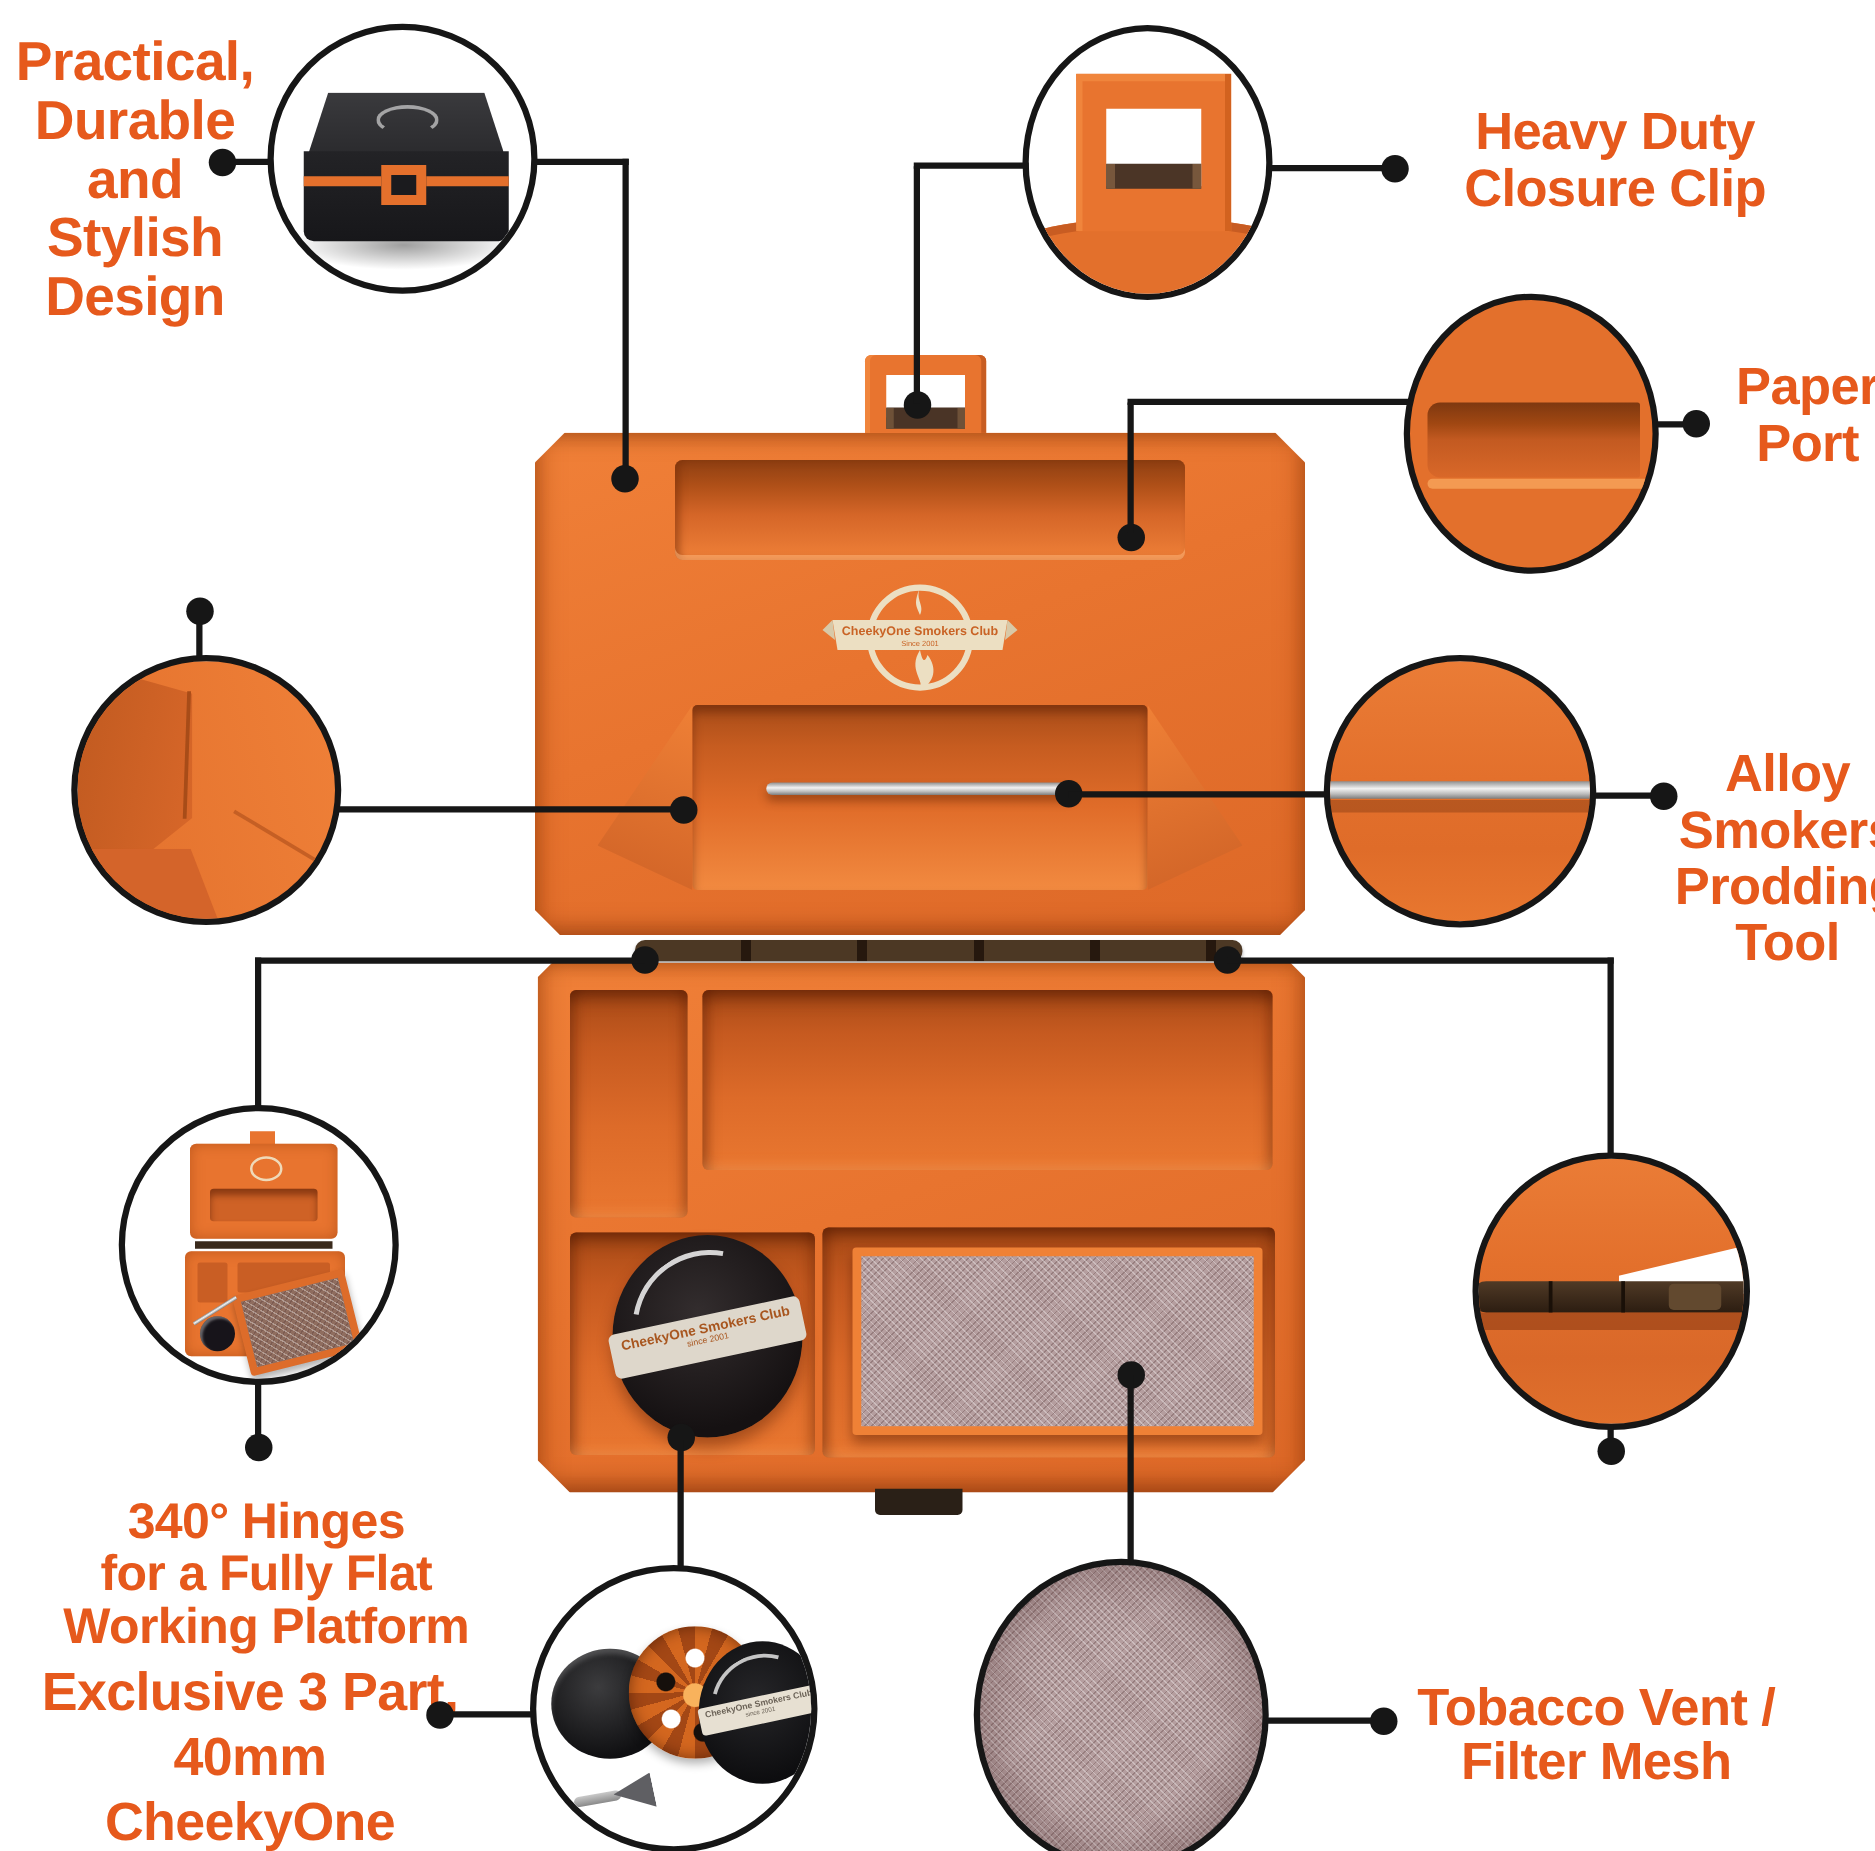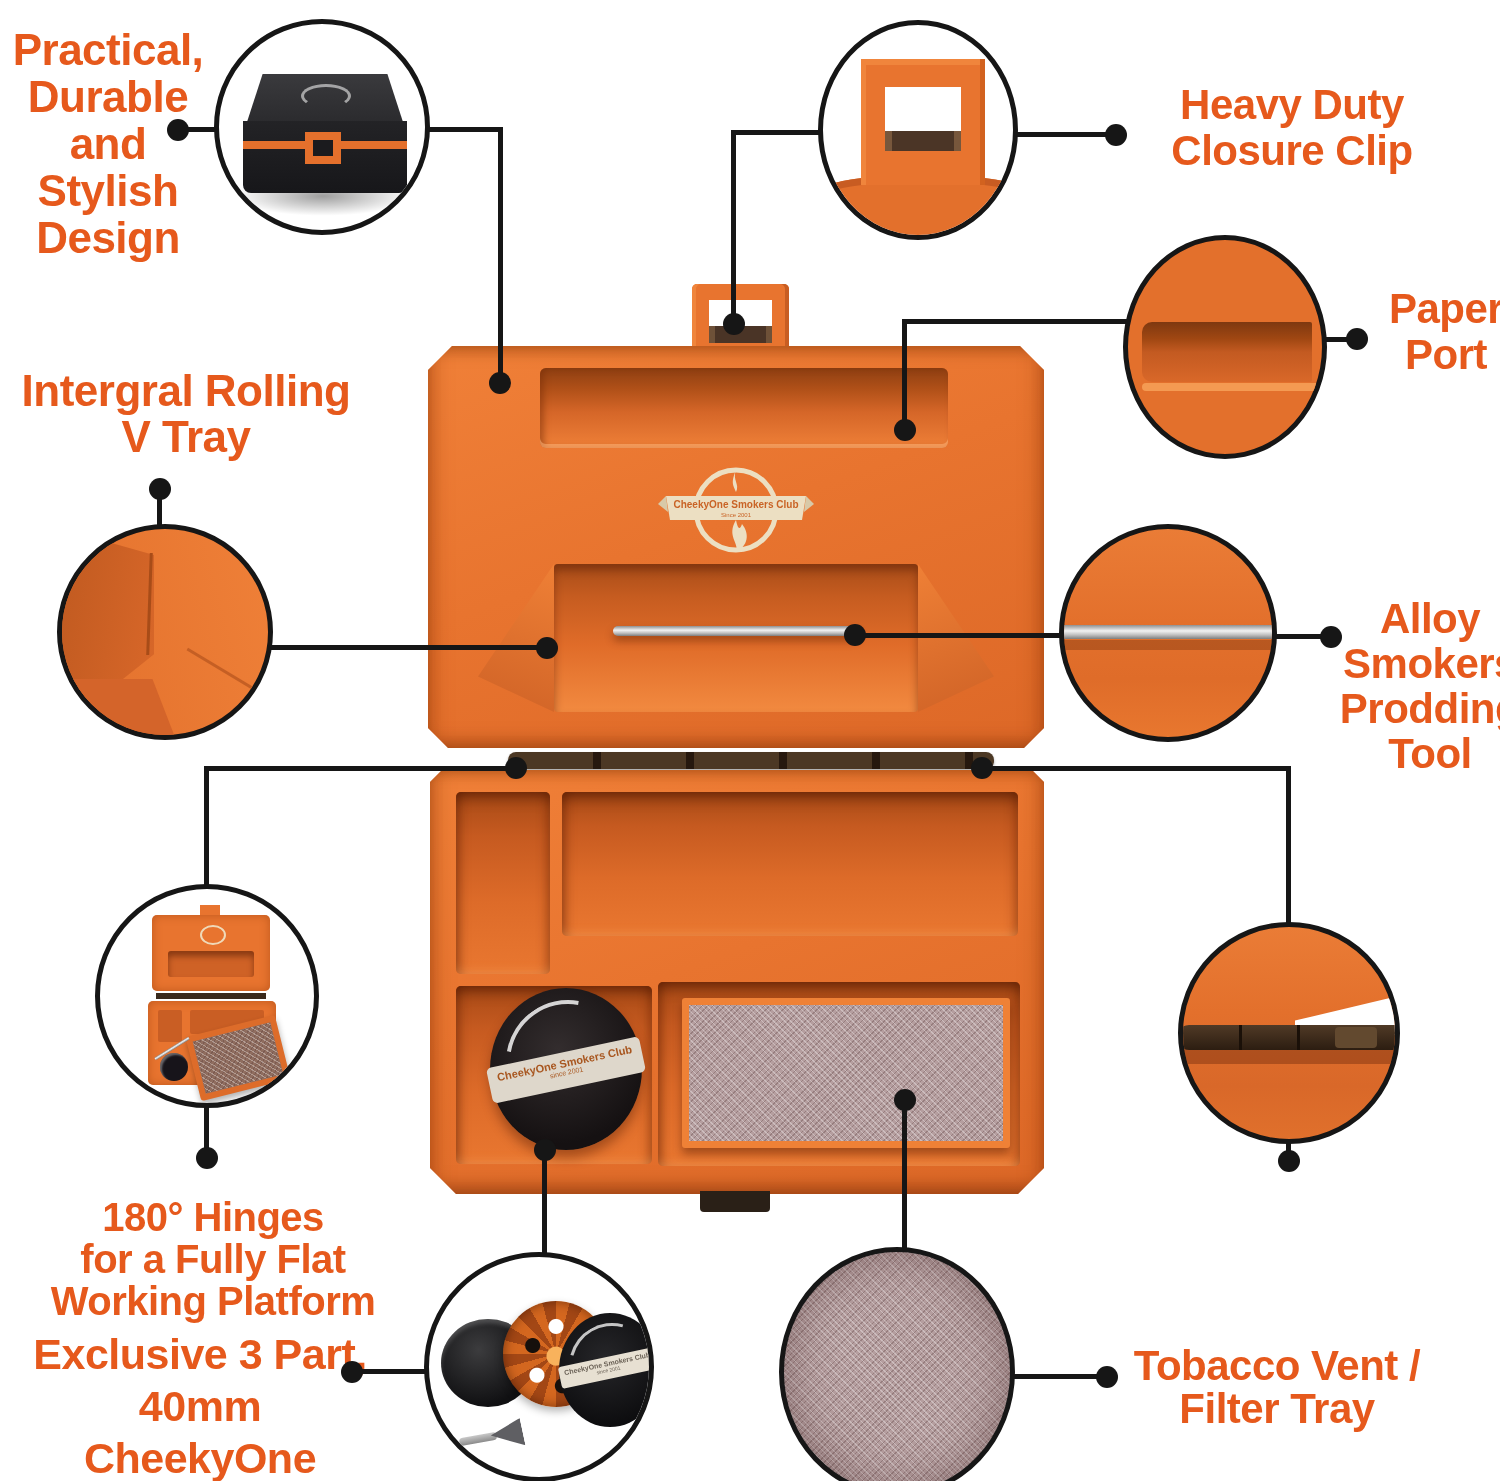--- a/index.html
+++ b/index.html
@@ -33,34 +33,32 @@
 
   <div class="label" style="left:0px;top:26px;width:216px;font-size:44px;line-height:47px;">Practical,
 Durable
 and
 Stylish
 Design</div>
   <div class="label" style="left:1112px;top:82px;width:360px;font-size:42px;line-height:46px;">Heavy Duty
 Closure Clip</div>
   <div class="label" style="left:1346px;top:286px;width:200px;font-size:42px;line-height:46px;">Paper
 Port</div>
-  <div class="label" style="left:0px;top:368px;width:372px;font-size:44px;line-height:46px;">Intergral Rolling
-V Tray</div>
   <div class="label" style="left:1330px;top:596px;width:200px;font-size:42px;line-height:45px;">Alloy
 Smokers
 Prodding
 Tool</div>
-  <div class="label" style="left:18px;top:1196px;width:390px;font-size:40px;line-height:42px;">180° Hinges
+  <div class="label" style="left:18px;top:1196px;width:390px;font-size:40px;line-height:42px;">340° Hinges
 for a Fully Flat
 Working Platform</div>
   <div class="label" style="left:5px;top:1328px;width:390px;font-size:43px;line-height:52px;">Exclusive 3 Part,
 40mm
 CheekyOne Grinder</div>
   <div class="label" style="left:1077px;top:1344px;width:400px;font-size:42px;line-height:43px;">Tobacco Vent /
-Filter Tray</div>
+Filter Mesh</div>
 
   <div class="abs" style="left:692px;top:284px;width:97px;height:66px;background:#e8742f;border-radius:5px 5px 0 0;
               box-shadow:inset 4px 0 0 #f0853c,inset -4px 0 0 #c85d22;">
     <div class="abs" style="left:17px;top:16px;width:63px;height:34px;background:#ffffff;"></div>
     <div class="abs" style="left:17px;top:42px;width:63px;height:17px;background:#4a3426;
                 box-shadow:inset 6px 0 0 #6e5138,inset -6px 0 0 #6e5138;"></div>
   </div>
 
   <div class="abs orange-face" style="left:428px;top:346px;width:616px;height:402px;
               clip-path:polygon(24px 0,592px 0,616px 24px,616px 382px,596px 402px,20px 402px,0 382px,0 24px);

